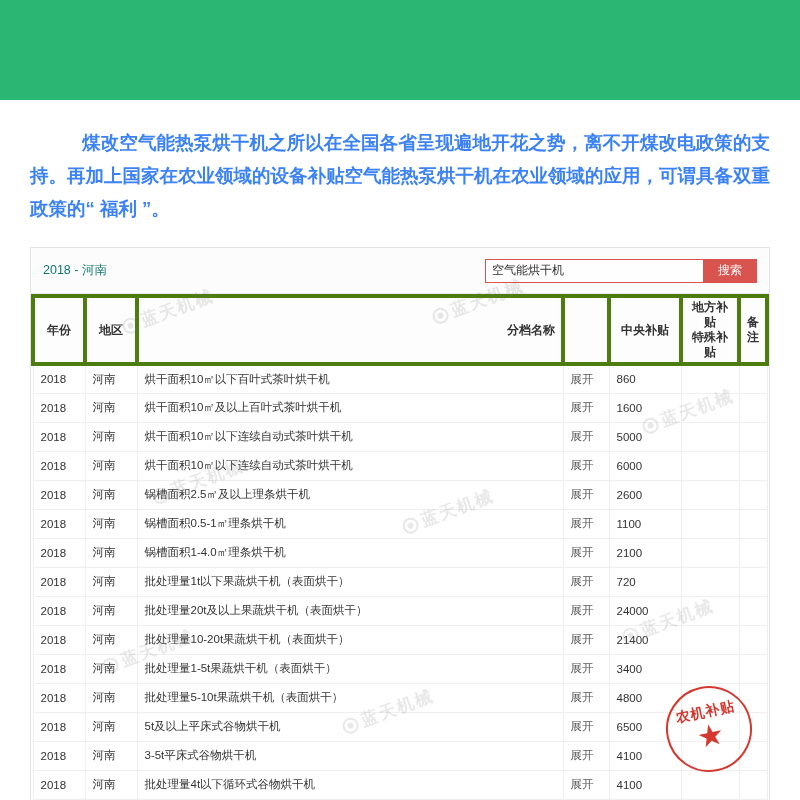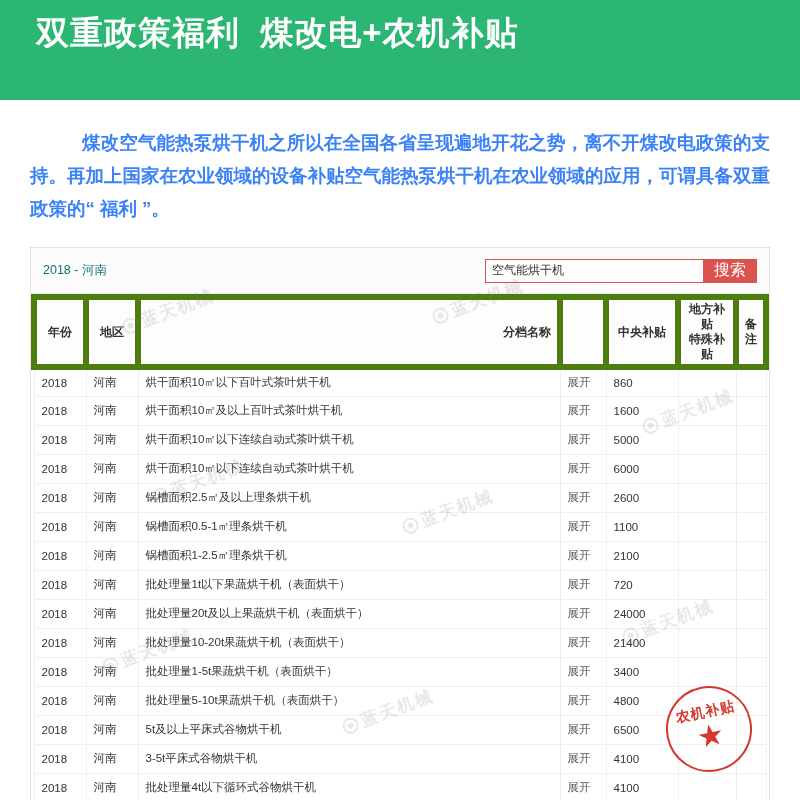--- a/index.html
+++ b/index.html
@@ -83,37 +83,37 @@
     outline: none;
     background: rgba(255,255,255,0.75);
     font-family: "Liberation Sans", sans-serif;
   }
   .search-btn {
     width: 54px;
     height: 24px;
     background: #d9534f;
     color: #fff;
     border: 1px solid #d9534f;
-    font-size: 16px;
+    font-size: 12px;
     cursor: pointer;
     font-family: "Liberation Sans", sans-serif;
     padding: 0;
   }
 
   table.grid {
     width: 100%;
     border-collapse: collapse;
     font-size: 11.5px;
     color: #333;
   }
   table.grid th {
     font-size: 12px;
     font-weight: bold;
     color: #333;
-    border: 6px solid #4d7c0f;
+    border: 4px solid #4d7c0f;
     background: #fdfdfd;
     height: 46px;
     padding: 2px 6px;
     line-height: 15px;
   }
   table.grid td {
     border: 1px solid #efefef;
     height: 29px;
     padding: 2px 7px;
     background: transparent;
@@ -179,21 +179,20 @@
   .stamp-star {
     font-size: 30px;
     line-height: 30px;
     margin-top: 2px;
   }
 </style>
 </head>
 <body>
 
 <div class="banner">
-  <div class="banner-title">双重政策福利  煤改电+农机补贴</div>
 </div>
 
 <div class="para">
   <span class="indent"></span><span>煤改空气能热泵烘干机之所以在全国各省呈现遍地开花之势，离不开煤改电政策的支持。再加上国家在农业领域的设备补贴空气能热泵烘干机在农业领域的应用，可谓具备双重政策的“ 福利 ”。</span>
 </div>
 
 <div class="card">
 
   <div class="card-top">
     <div class="card-label">2018 - 河南</div>
@@ -269,21 +268,21 @@
           <td class="c-region">河南</td>
           <td class="c-name">锅槽面积0.5-1㎡理条烘干机</td>
           <td class="c-expand">展开</td>
           <td class="c-central">1100</td>
           <td class="c-local"></td>
           <td class="c-remark"></td>
         </tr>
         <tr>
           <td class="c-year">2018</td>
           <td class="c-region">河南</td>
-          <td class="c-name">锅槽面积1-2.5㎡理条烘干机</td>
+          <td class="c-name">锅槽面积1-4.0㎡理条烘干机</td>
           <td class="c-expand">展开</td>
           <td class="c-central">2100</td>
           <td class="c-local"></td>
           <td class="c-remark"></td>
         </tr>
         <tr>
           <td class="c-year">2018</td>
           <td class="c-region">河南</td>
           <td class="c-name">批处理量1t以下果蔬烘干机（表面烘干）</td>
           <td class="c-expand">展开</td>

